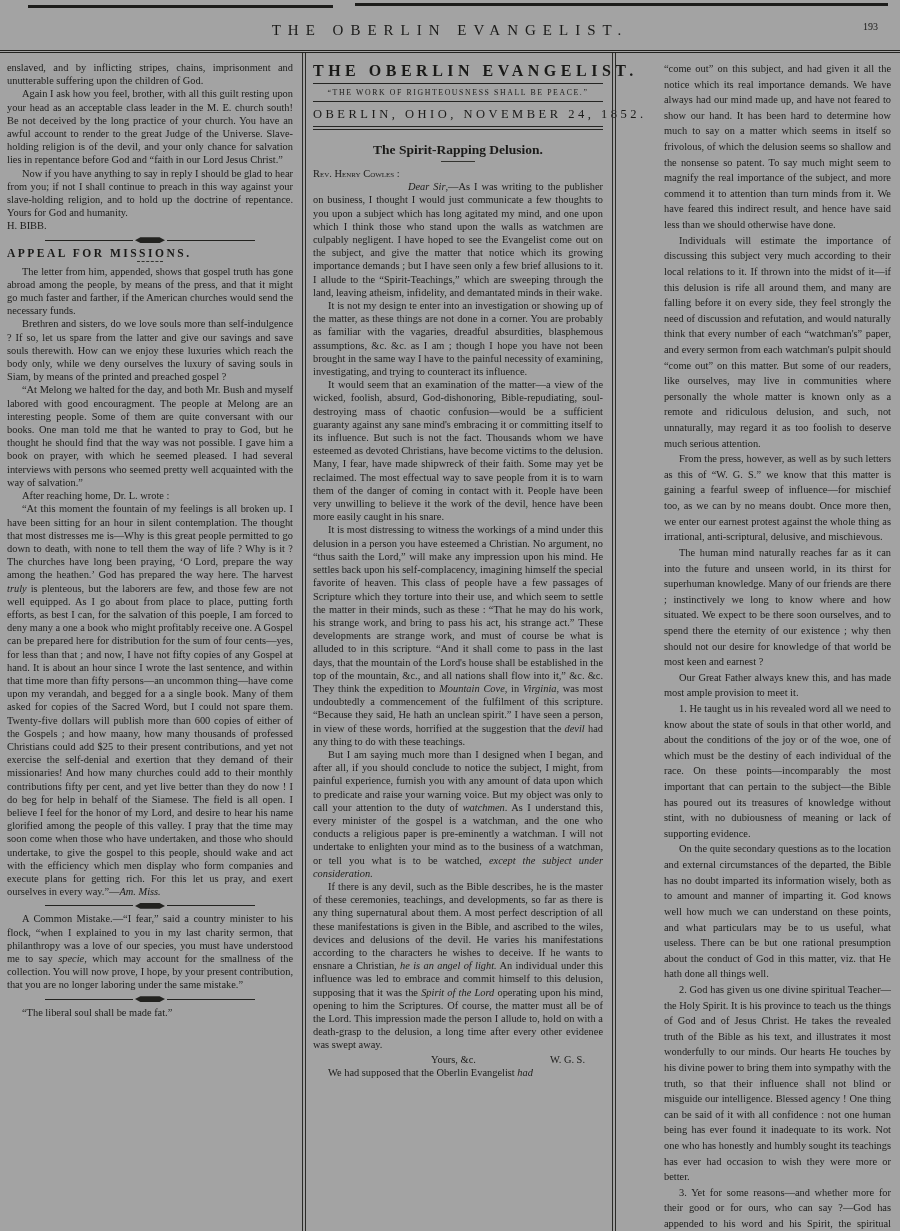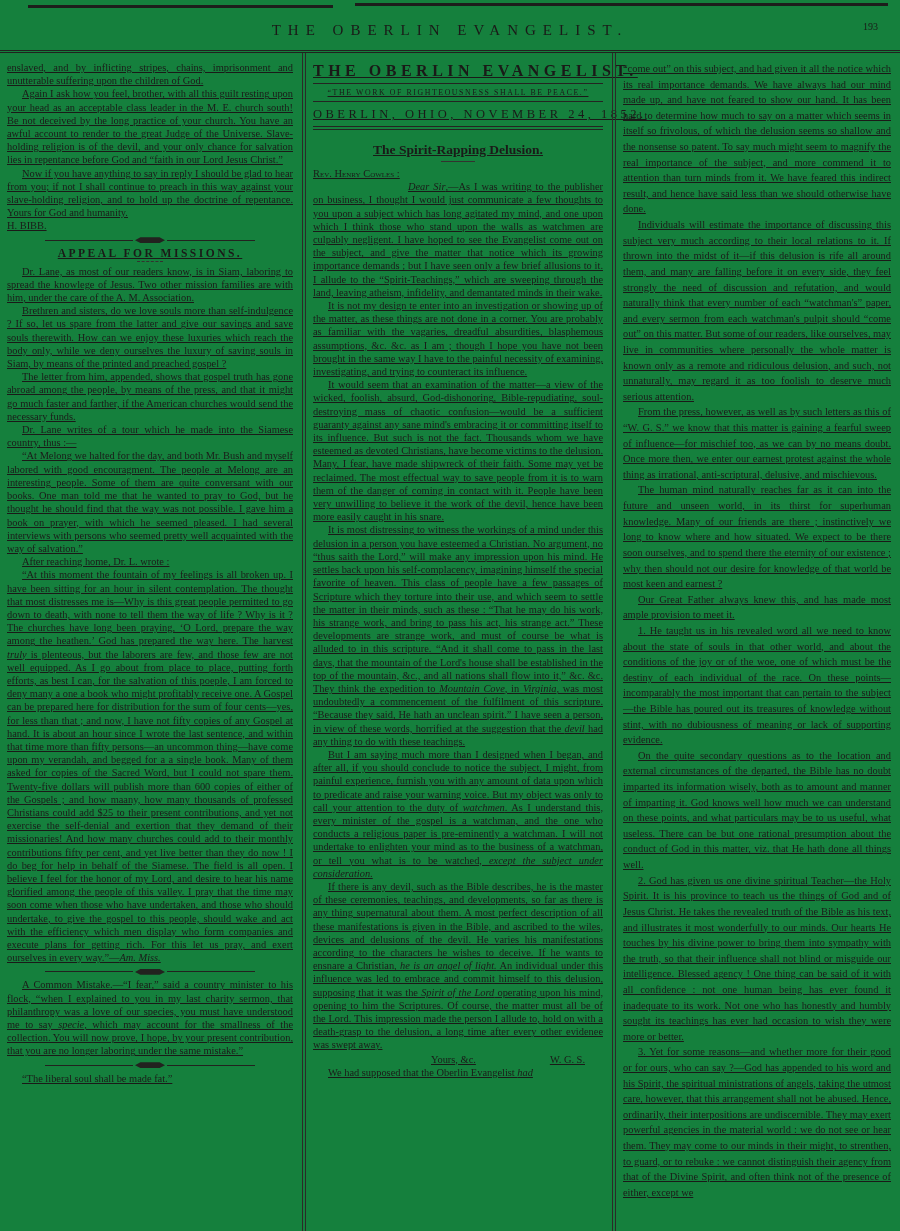--- a/index.html
+++ b/index.html
@@ -1,22 +1,21 @@
 <!DOCTYPE html>
 <html><head>
 <meta charset="utf-8">
 <style>
   * { margin:0; padding:0; box-sizing:border-box; }
   html,body { width:900px; }
   body { background:#e9e7e0; }
   .page {
     position:relative; width:900px; height:1231px; overflow:hidden;
-    background:#15803d; color:#1a1a18;
+    background:#a3a3a3; color:#1a1a18;
     font-family:"Liberation Serif","DejaVu Serif",serif;
-    text-decoration:underline;
   }
   
   .hdr { position:relative; height:50px; }
   .hdr-rule-left  { position:absolute; top:5px;  left:28px;  width:305px; border-top:3px solid #1d1d1b; }
   .hdr-rule-right { position:absolute; top:3px;  left:355px; right:12px;  border-top:3px solid #1d1d1b; }
   .running-title {
     position:absolute; top:22px; left:0; right:0; text-align:center;
     font-size:15px; letter-spacing:7px; font-weight:400; white-space:nowrap;
   }
   .page-number { position:absolute; top:21px; right:22px; font-size:10px; }
@@ -24,36 +23,36 @@
   .columns {
     display:grid; grid-template-columns:302px 310px 288px;
     border-top:3px double #21211f; height:1181px;
   }
   .col { padding:8px 9px 0 7px; }
   .col2, .col3 { border-left:4px double #2b2b28; }
   .col p {
     font-size:10.4px; line-height:1.27; text-align:justify;
     text-indent:15px; color:#1b1b19;
   }
-  .col3 p { line-height:1.5; }
+  .col3 p { line-height:1.5;margin-left:41px; }
   .noindent { text-indent:0 !important; }
   i { font-style:italic; }
   
   .sig-right { text-align:left; padding-right:30px; text-indent:0 !important; }
   .valediction { display:flex; justify-content:space-between; padding:1px 18px 0 118px; font-size:10.4px; line-height:1.3; }
   .deep-indent { text-indent:95px !important; }
   
   .ornament { display:flex; align-items:center; justify-content:center; margin:4px 0 3px; }
   .ornament .oline { width:88px; border-top:1px solid #22221f; }
   .ornament .odiamond {
     width:30px; height:7px; background:#22221f; margin:0 2px;
     clip-path:polygon(0 50%,18% 8%,82% 8%,100% 50%,82% 92%,18% 92%);
   }
   
-  .sec-head { text-align:center; font-size:11.5px; font-weight:700; letter-spacing:2.5px; margin-top:2px; }
+  .sec-head { font-size:11.5px; font-weight:700; letter-spacing:2.5px; margin-top:2px; }
   .sec-head-rule { width:26px; margin:2px auto 3px; border-top:1px dashed #33332f; }
   
   .mast { text-align:center; }
   .mast-title { font-size:16px; font-weight:700; letter-spacing:4.5px; white-space:nowrap; padding-top:1px; }
   .hr-thin { border:0; border-top:1px solid #242422; margin:3px 0; }
   .hr-dbl  { border:0; border-top:1px solid #242422; border-bottom:1px solid #242422; height:4px; margin:3px 0 4px; }
   .motto { font-size:7.8px; letter-spacing:1.6px; padding:1px 0; }
   .dateline { font-size:12.5px; letter-spacing:3.5px; white-space:nowrap; padding:2px 0 1px; }
   .article-title { text-align:center; font-size:13.5px; font-weight:700; margin-top:12px; }
   .article-title-rule { width:34px; margin:3px auto 5px; border-top:1px solid #33332f; }
@@ -81,24 +80,22 @@
 
       <div class="ornament">
         <span class="oline"></span>
         <span class="odiamond"></span>
         <span class="oline"></span>
       </div>
 
       <h2 class="sec-head">APPEAL FOR MISSIONS.</h2>
       <div class="sec-head-rule"></div>
 
-      <p>Dr. Lane, as most of our readers know, is in Siam, laboring to spread the knowlege of Jesus.  Two other mission families are with him, under the care of the A. M. Association.</p>
+      <p>The letter from him, appended, shows that gospel truth has gone abroad among the people, by means of the press, and that it might go much faster and farther, if the American churches would send the necessary funds.</p>
       <p>Brethren and sisters, do we love souls more than self-indulgence ?  If so, let us spare from the latter and give our savings and save souls therewith.   How can we enjoy these luxuries which reach the body only, while we deny ourselves the luxury of saving souls in Siam, by means of the printed and preached gospel ?</p>
-      <p>The letter from him, appended, shows that gospel truth has gone abroad among the people, by means of the press, and that it might go much faster and farther, if the American churches would send the necessary funds.</p>
-      <p>Dr. Lane writes of a tour which he made into the Siamese country, thus :—</p>
       <p>“At Melong we halted for the day, and both Mr. Bush and myself labored with good encouragment.  The people at Melong are an interesting people.  Some of them are quite conversant with our books.  One man told me that he wanted to pray to God, but he thought he should find that the way was not possible.  I gave him a book on prayer, with which he seemed pleased.  I had several interviews with persons who seemed pretty well acquainted with the way of salvation.”</p>
       <p>After reaching home, Dr. L. wrote :</p>
       <p>“At this moment the fountain of my feelings is all broken up.  I have been sitting for an hour in silent contemplation.  The thought that most distresses me is—Why is this great people permitted to go down to death, with none to tell them the way of life ?  Why is it ?  The churches have long been praying, ‘O Lord, prepare the way among the heathen.’  God has prepared the way here.  The harvest <i>truly</i> is plenteous, but the laborers are few, and those few are not well equipped.  As I go about from place to place, putting forth efforts, as best I can, for the salvation of this poeple, I am forced to deny many a one a book who might profitably receive one.  A Gospel can be prepared here for distribution for the sum of four cents—yes, for less than that ; and now, I have not fifty copies of any Gospel at hand.  It is about an hour since I wrote the last sentence, and within that time more than fifty persons—an uncommon thing—have come upon my verandah, and begged for a a single book.  Many of them asked for copies of the Sacred Word, but I could not spare them.  Twenty-five dollars will publish more than 600 copies of either of the Gospels ; and how maany, how many thousands of professed Christians could add $25 to their present contributions, and yet not exercise the self-denial and exertion that they demand of their missionaries! And how many churches could add to their monthly contributions fifty per cent, and yet live better than they do now !  I do beg for help in behalf of the Siamese.  The field is all open.  I believe I feel for the honor of my Lord, and desire to hear his name glorified among the people of this valley.  I pray that the time may soon come when those who have undertaken, and those who should undertake, to give the gospel to this people, should wake and act with the efficiency which men display who form companies and execute plans for getting rich.  For this let us pray, and exert ourselves in every way.”—<i>Am. Miss.</i></p>
 
       <div class="ornament">
         <span class="oline"></span>
         <span class="odiamond"></span>
         <span class="oline"></span>
       </div>
 

